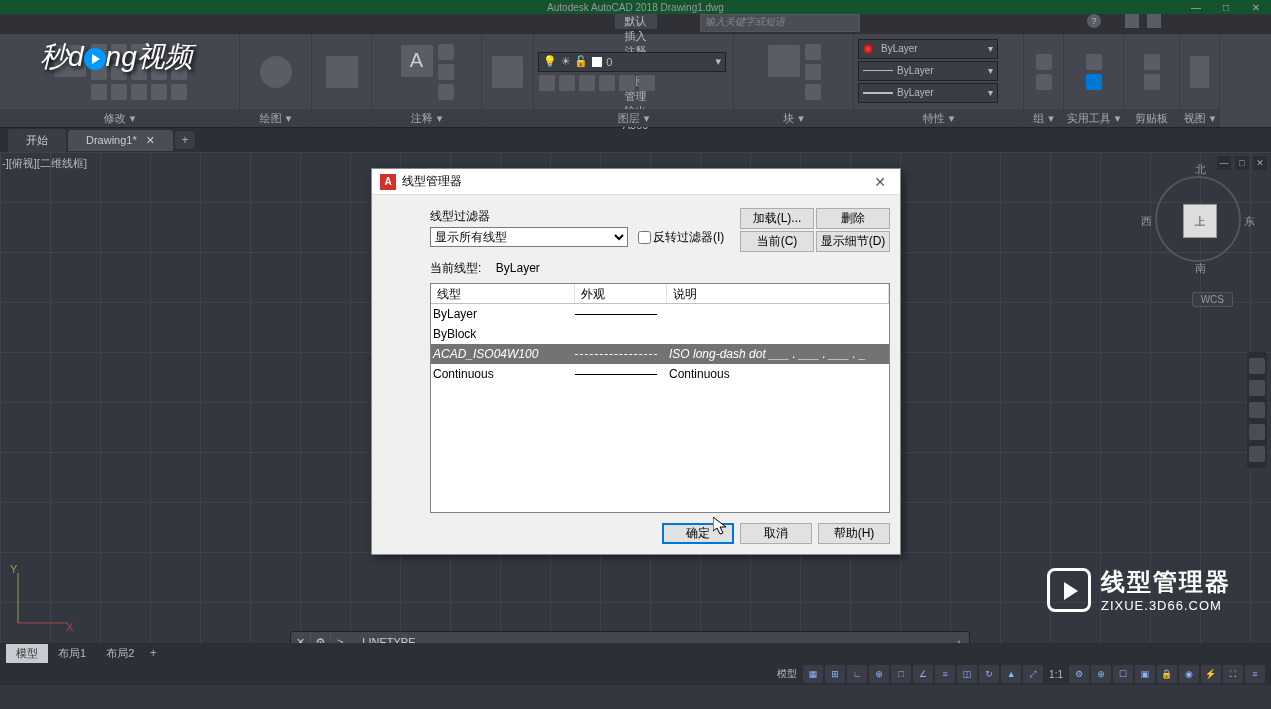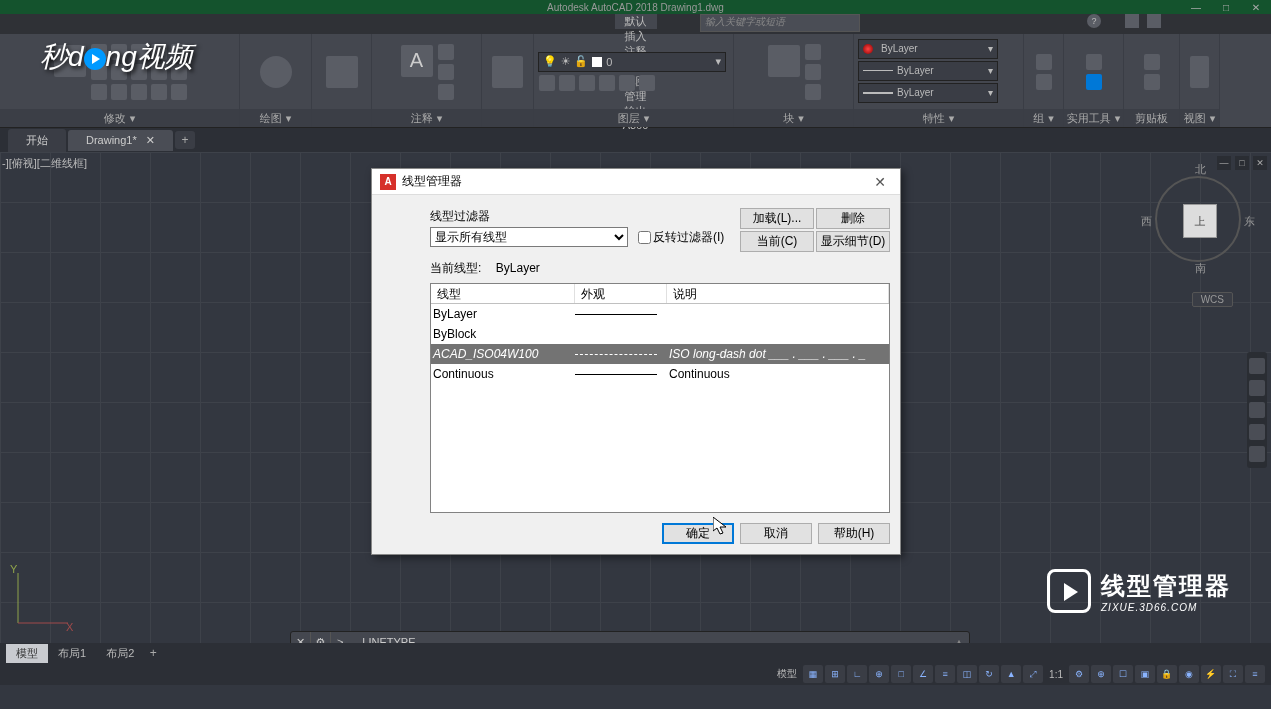--- a/index.html
+++ b/index.html
@@ -47,21 +47,21 @@
 .bottomtabs .btab { padding: 2px 10px; font-size: 11px; color: #bbb; }
 .bottomtabs .btab.active { background: #c9cbd0; color: #333; }
 .bottomtabs .plus { width: 18px; height: 16px; display: flex; align-items: center; justify-content: center; color: #aaa; font-size: 12px; }
 .statusbar { height: 22px; background: #2c2f36; display: flex; align-items: center; justify-content: flex-end; padding: 0 6px; gap: 2px; }
 .statusbar .sicon { width: 20px; height: 18px; background: #3a3d45; border-radius: 2px; display: flex; align-items: center; justify-content: center; font-size: 9px; color: #8ab4ff; }
 .statusbar .stext { font-size: 10px; color: #bbb; padding: 0 4px; }
 .watermark2 { position: absolute; right: 40px; bottom: 50px; color: #fff; text-align: left; z-index: 5; pointer-events: none; display: flex; align-items: center; gap: 10px; }
 .watermark2 .playbig { width: 44px; height: 44px; border: 3px solid #fff; border-radius: 8px; position: relative; }
 .watermark2 .playbig::after { content: ""; position: absolute; left: 14px; top: 11px; border-left: 14px solid #fff; border-top: 9px solid transparent; border-bottom: 9px solid transparent; }
 .watermark2 .wtxt .line1 { font-size: 24px; font-weight: bold; letter-spacing: 2px; }
-.watermark2 .wtxt .line2 { font-size: 10px; letter-spacing: 1px; font-style: italic; }
+.watermark2 .wtxt .line2 { font-size: 13px; letter-spacing: 1px; }
 
 
 .dialog { position: absolute; left: 371px; top: 168px; width: 530px; background: #f0f0f0; border: 1px solid #888; box-shadow: 3px 3px 8px rgba(0,0,0,0.45); z-index: 100; color: #000; font-size: 12px; }
 .dialog .dtitlebar { height: 26px; background: #fff; display: flex; align-items: center; padding: 0 8px; border-bottom: 1px solid #ddd; }
 .dialog .dtitlebar .aicon { width: 16px; height: 16px; background: #d6302a; display: flex; align-items: center; justify-content: center; color: #fff; font-size: 10px; font-weight: bold; margin-right: 6px; }
 .dialog .dtitlebar .dtitle { flex: 1; font-size: 12px; }
 .dialog .dtitlebar .dclose { font-size: 14px; color: #555; cursor: pointer; padding: 0 6px; }
 .dialog .dbody { padding: 13px 10px 10px 10px; margin-left: 48px; }
 .dialog .filterrow { display: flex; align-items: flex-start; gap: 10px; }
 .dialog .filterleft { flex: 1; }

